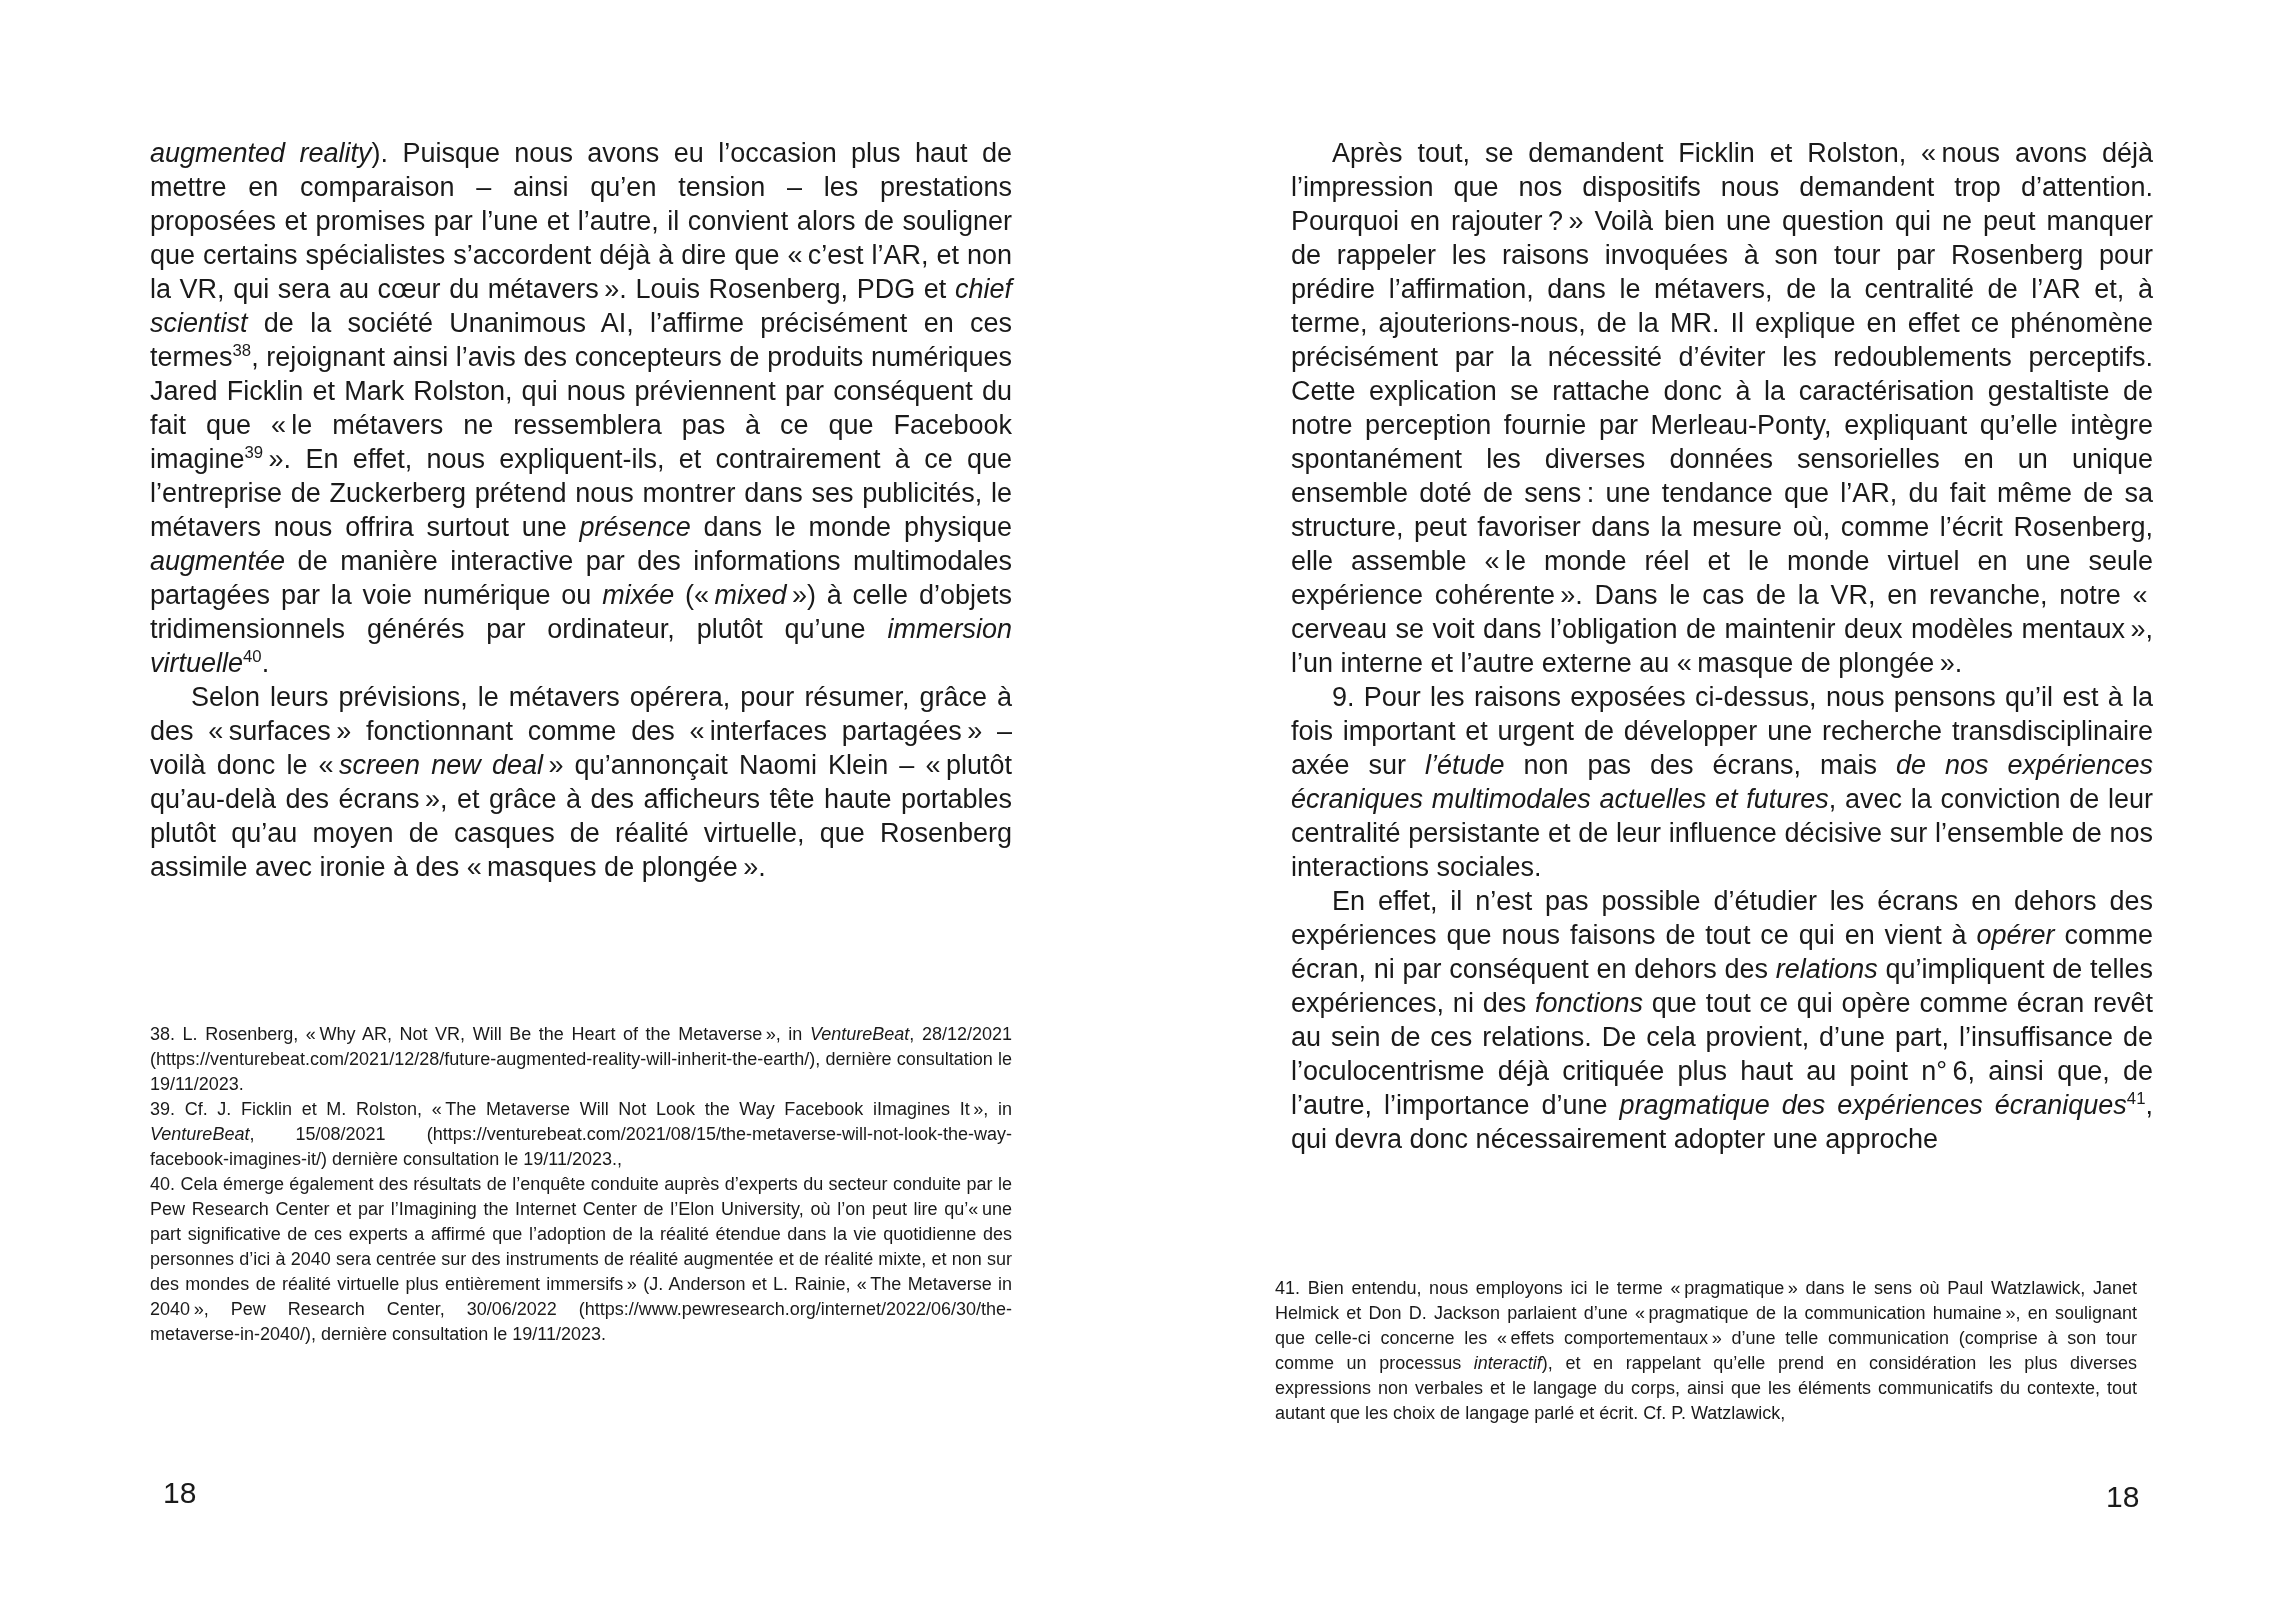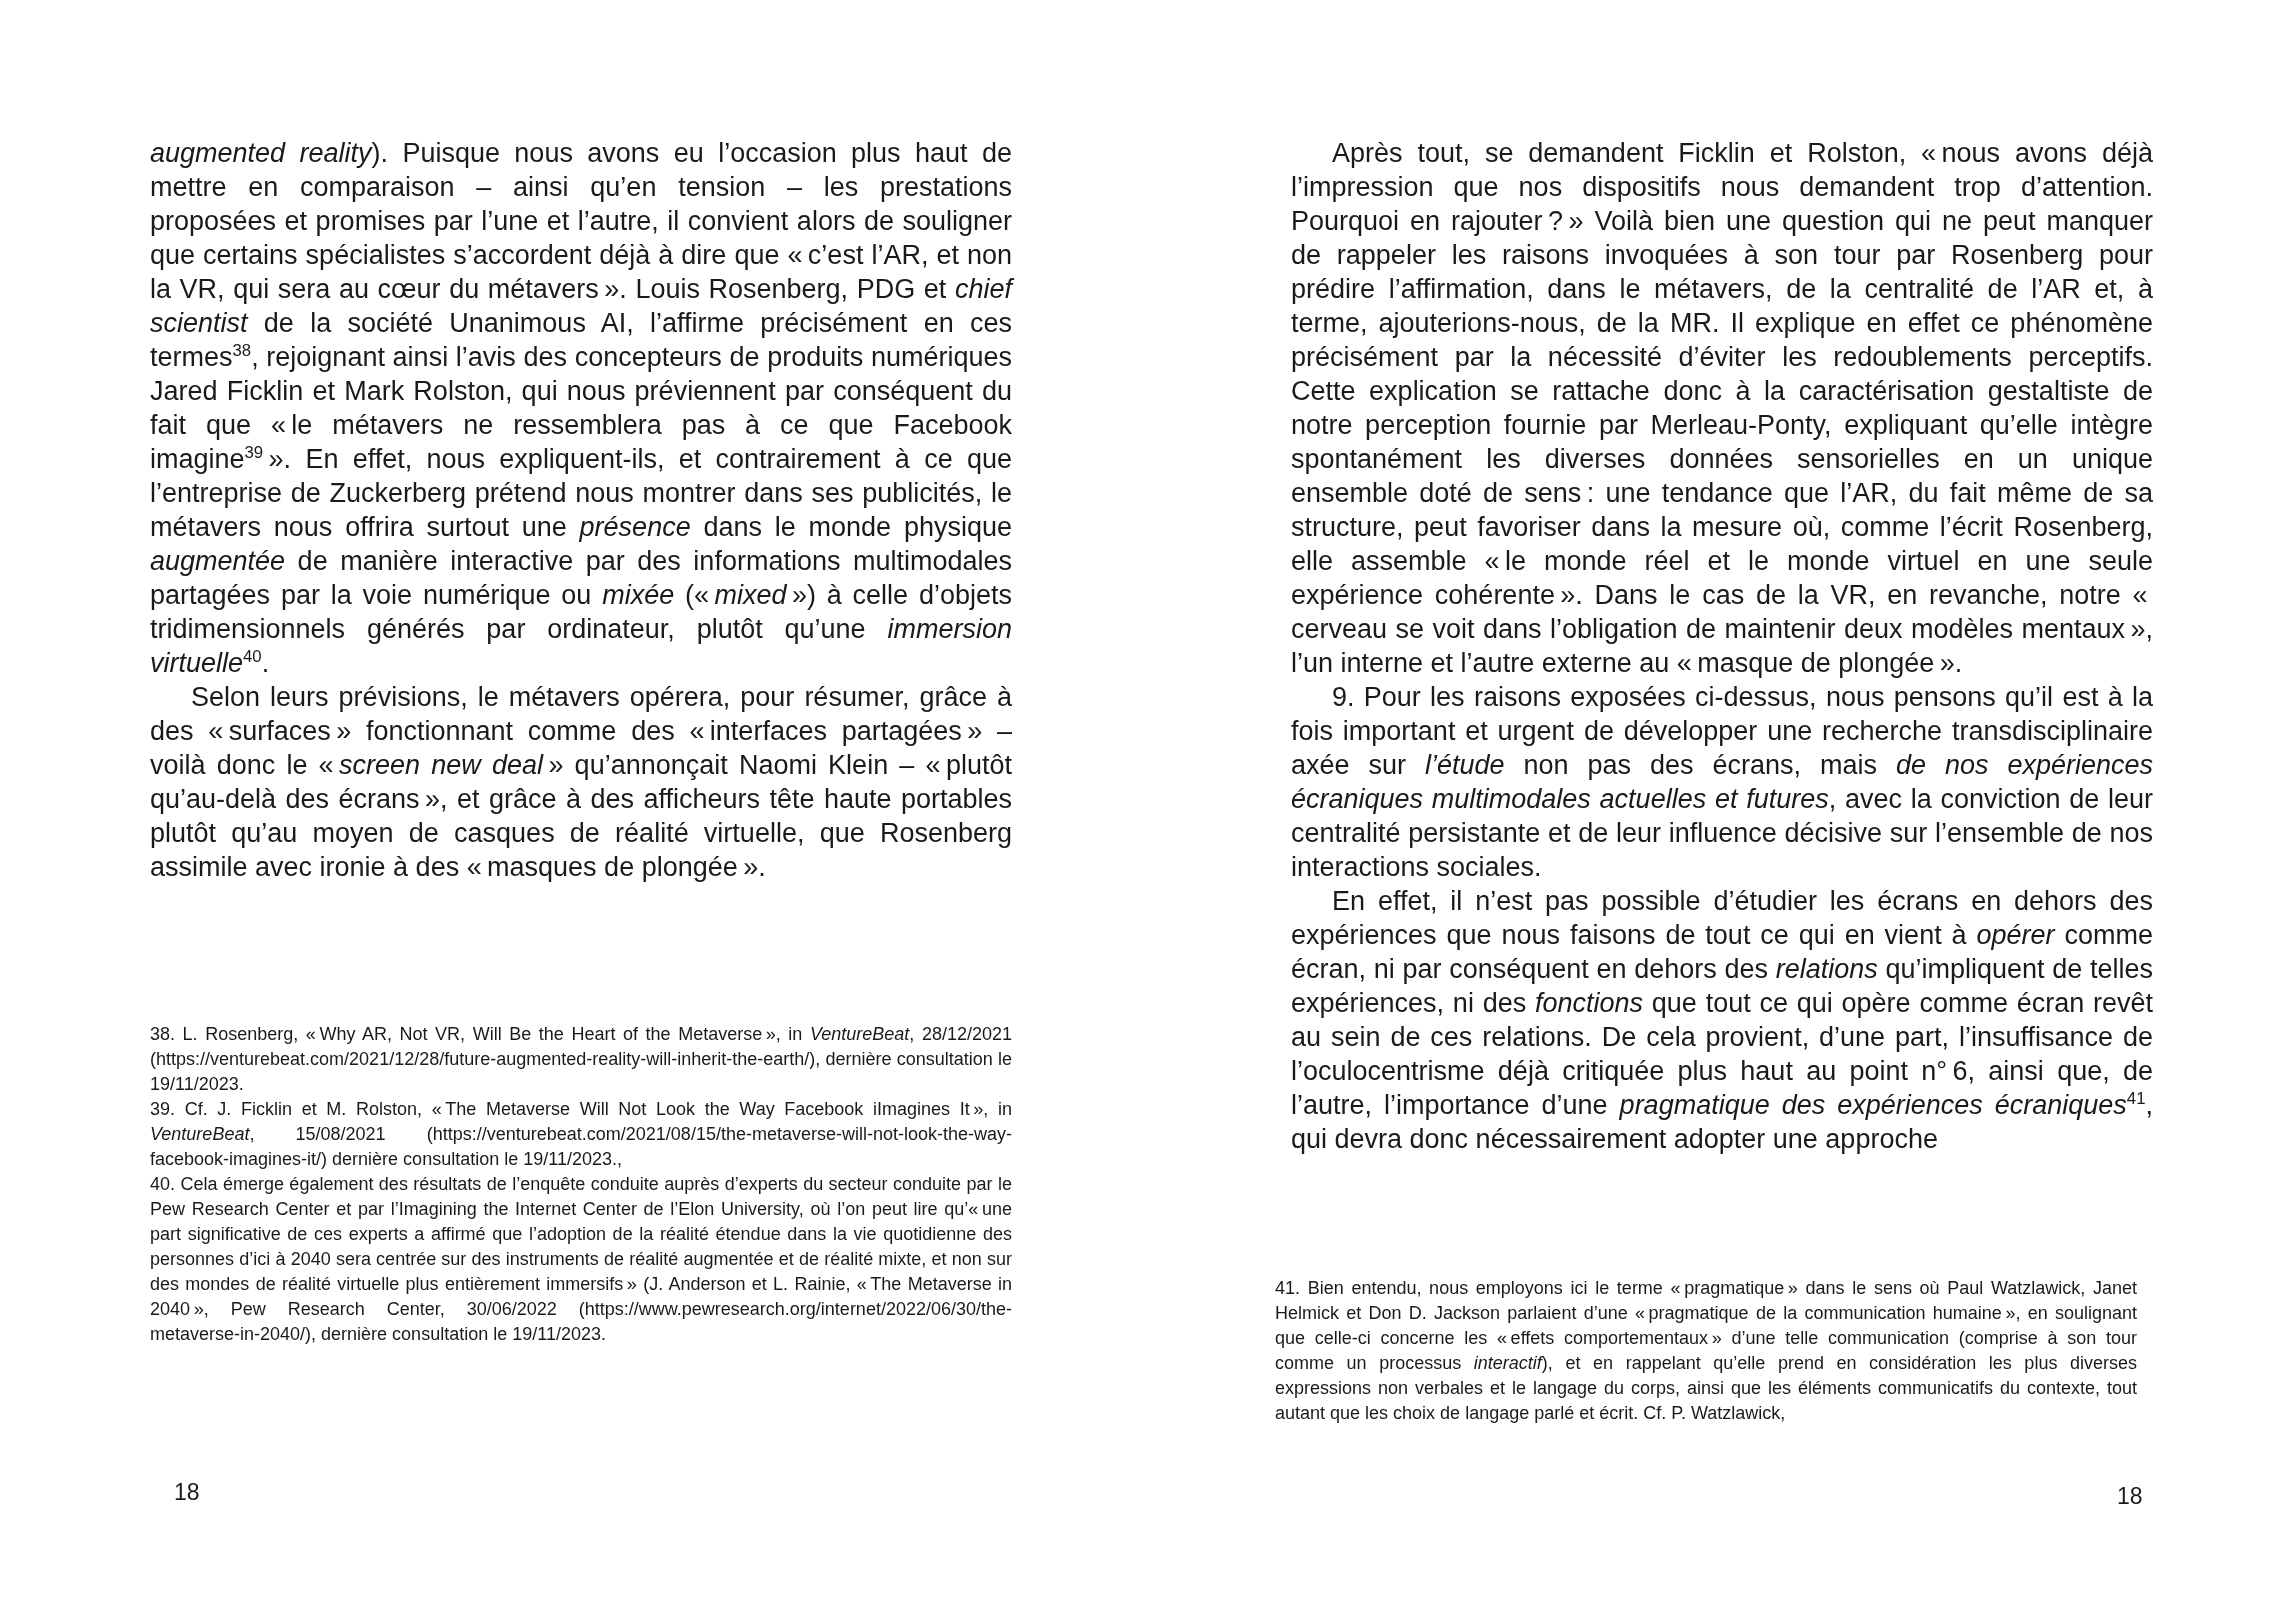--- a/index.html
+++ b/index.html
@@ -55,23 +55,22 @@
   sup {
     font-size: 62%;
     line-height: 0;
     vertical-align: super;
     letter-spacing: 0;
   }
   i { font-style: italic; }
 
   .page-number {
     position: absolute;
-    font-size: 23px;
+    font-size: 30px;
     line-height: 23px;
-    margin-left: 11px;
   }
   .page-left  .page-number { left: 163px;  top: 1481px; }
   .page-right .page-number { left: 960px;  top: 1485px; }
 </style>
 </head>
 <body>
 
 <div class="page page-left">
   <div class="body-text">
     <p><i>augmented reality</i>). Puisque nous avons eu l’occasion plus haut de mettre en comparaison – ainsi qu’en tension – les prestations proposées et promises par l’une et l’autre, il convient alors de souligner que certains spécialistes s’accordent déjà à dire que « c’est l’AR, et non la VR, qui sera au cœur du métavers ». Louis Rosenberg, PDG et <i>chief scientist</i> de la société Unanimous AI, l’affirme précisément en ces termes<sup>38</sup>, rejoignant ainsi l’avis des concepteurs de produits numériques Jared Ficklin et Mark Rolston, qui nous préviennent par conséquent du fait que « le métavers ne ressemblera pas à ce que Facebook imagine<sup>39</sup> ». En effet, nous expliquent-ils, et contrairement à ce que l’entreprise de Zuckerberg prétend nous montrer dans ses publicités, le métavers nous offrira surtout une <i>présence</i> dans le monde physique <i>augmentée</i> de manière interactive par des informations multimodales partagées par la voie numérique ou <i>mixée</i> (« <i>mixed</i> ») à celle d’objets tridimensionnels générés par ordinateur, plutôt qu’une <i>immersion virtuelle</i><sup>40</sup>.</p>

